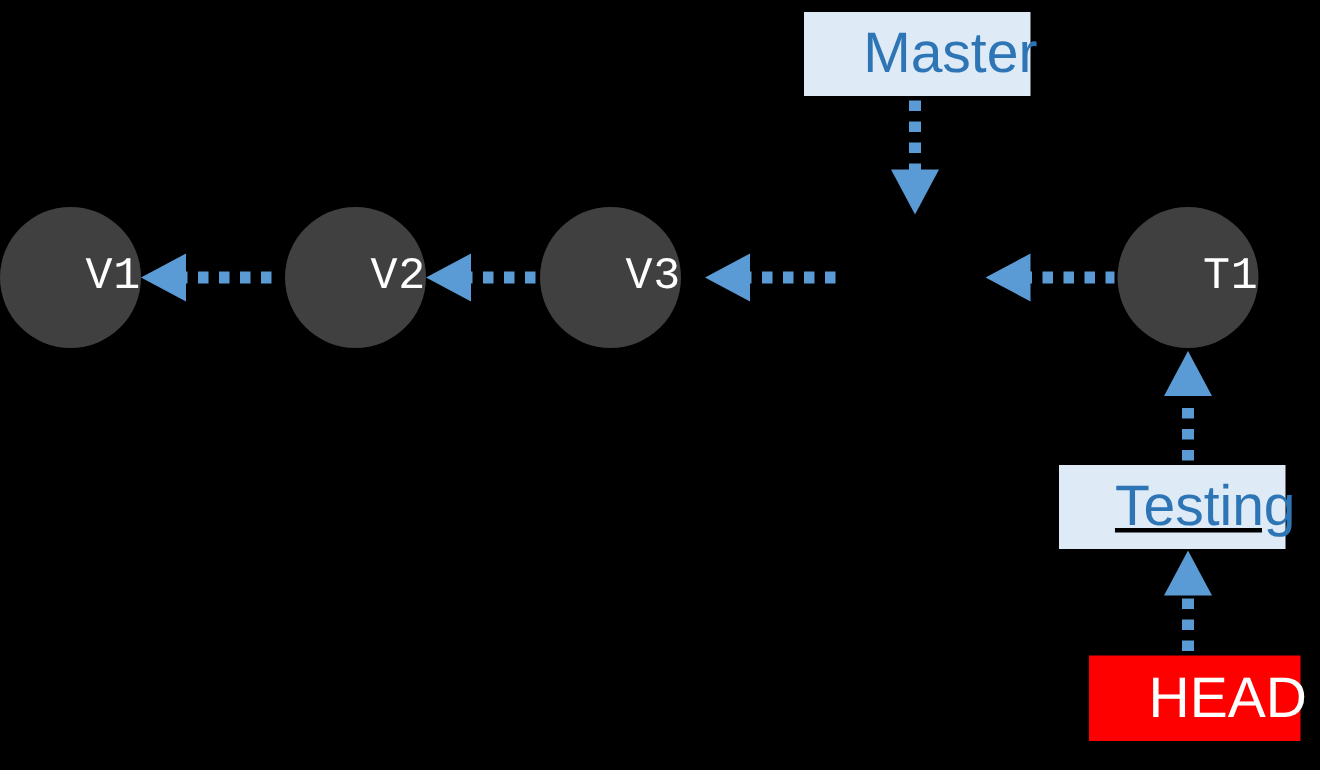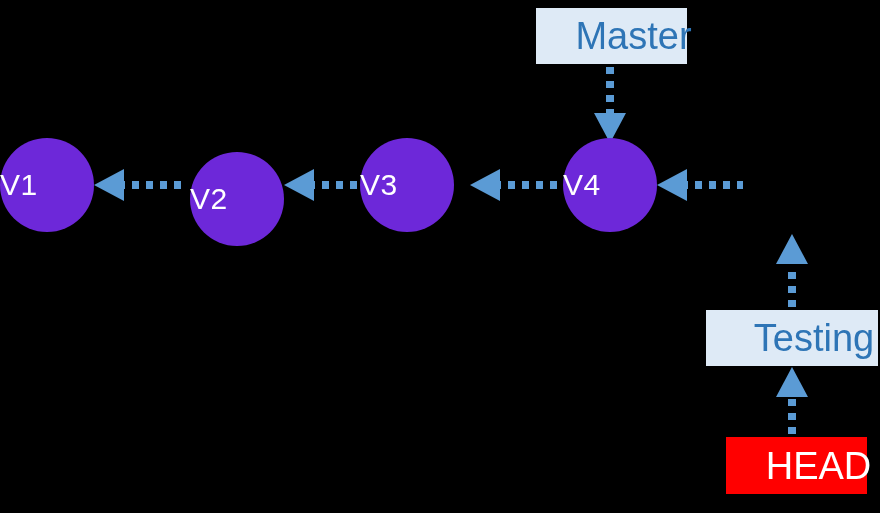--- a/index.html
+++ b/index.html
@@ -18,24 +18,25 @@
   #stage svg.layer {
     position: absolute;
     left: 0;
     top: 0;
     width: 880px;
     height: 513px;
   }
   .commit-node {
     position: absolute;
     border-radius: 50%;
-    background: #6d28d9;
+    background: #404040;
     display: flex;
     align-items: center;
-    justify-content: flex-start;
+    justify-content: flex-end;
+    font-family: Liberation Mono, monospace;
   }
   .commit-label {
     color: #FFFFFF;
     font-size: 30px;
     font-weight: 400;
     letter-spacing: 0.5px;
     line-height: 1;
     user-select: none;
   }
   .tag-box {
@@ -106,38 +107,38 @@
     <g>
       <path d="M 792 434 L 792 398" stroke="#5B9BD5" stroke-width="8" stroke-dasharray="7 7" stroke-linecap="butt" fill="none"></path>
       <path d="M 792 367 L 776 397 L 808 397 Z" fill="#5B9BD5"></path>
     </g>
   </svg>
 
   <div class="commit-node" style="left:0px; top:138px; width:94px; height:94px;">
     <span class="commit-label">V1</span>
   </div>
 
-  <div class="commit-node" style="left:190px; top:152px; width:94px; height:94px;">
+  <div class="commit-node" style="left:190px; top:138px; width:94px; height:94px;">
     <span class="commit-label">V2</span>
   </div>
 
   <div class="commit-node" style="left:360px; top:138px; width:94px; height:94px;">
     <span class="commit-label">V3</span>
   </div>
 
-  <div class="commit-node" style="left:563px; top:138px; width:94px; height:94px;">
-    <span class="commit-label">V4</span>
+
+  <div class="commit-node" style="left:745px; top:138px; width:94px; height:94px;">
+    <span class="commit-label">T1</span>
   </div>
-
 
   <div class="tag-box branch" style="left:536px; top:8px; width:151px; height:56px;">
     <span class="tag-label">Master</span>
   </div>
 
-  <div class="tag-box branch" style="left:706px; top:310px; width:172px; height:56px;">
+  <div class="tag-box branch" style="left:706px; top:310px; width:151px; height:56px;text-decoration:underline;">
     <span class="tag-label">Testing</span>
   </div>
 
   <div class="tag-box pointer" style="left:726px; top:437px; width:141px; height:57px;">
     <span class="tag-label">HEAD</span>
   </div>
 
 </div>
 
 </body></html>

